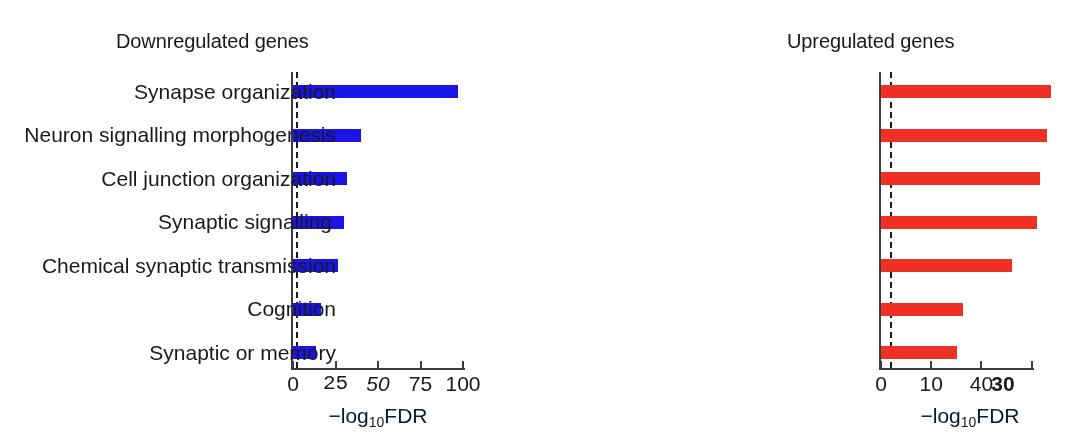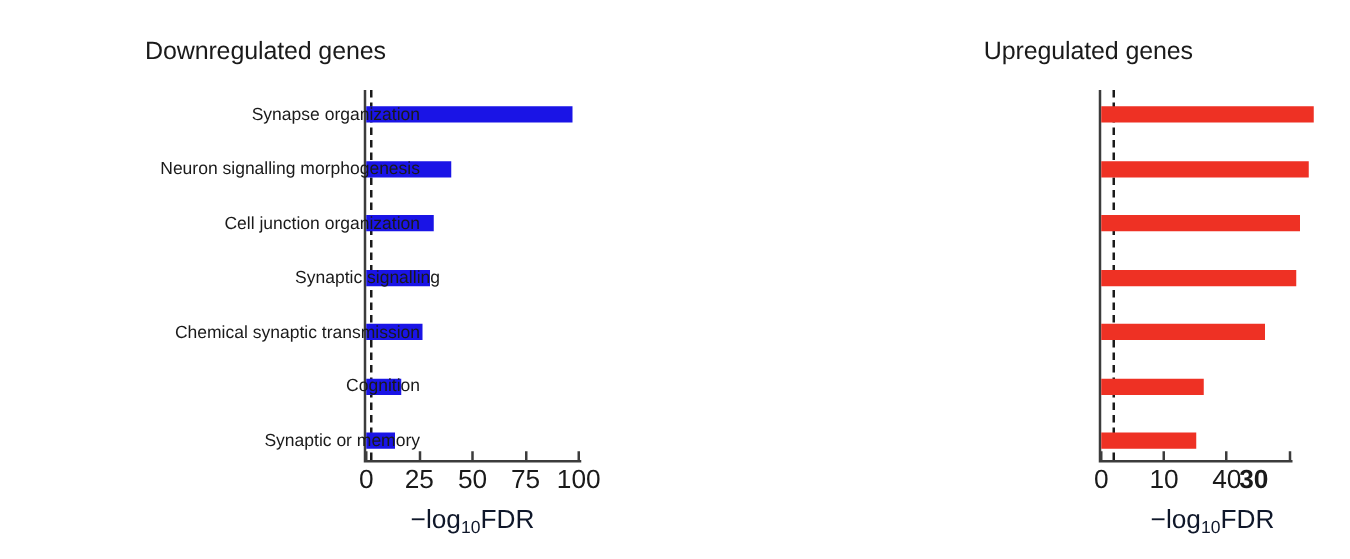--- a/index.html
+++ b/index.html
@@ -64,21 +64,21 @@
   .bar {
     position: absolute;
     height: 13px;
   }
   .bar-down { background: #1a14e6; }
   .bar-up   { background: #ee3124; }
 
   .cat-label {
     position: absolute;
     text-align: right;
-    font-size: 14px;
+    font-size: 21px;
     line-height: 19.5px;
     color: #1a1a1a;
     white-space: nowrap;
   }
 
   .tick {
     position: absolute;
     width: 2px;
     height: 7px;
     background: #3c3c3c;
@@ -120,23 +120,23 @@
         <div class="bar bar-down" style="left: 293px; top: 128.5px; width: 68px; height: 13px;"></div>
         <div class="bar bar-down" style="left: 293px; top: 172px; width: 54.4px; height: 13px;"></div>
         <div class="bar bar-down" style="left: 293px; top: 215.5px; width: 51px; height: 13px;"></div>
         <div class="bar bar-down" style="left: 293px; top: 259px; width: 45.05px; height: 13px;"></div>
         <div class="bar bar-down" style="left: 293px; top: 302.5px; width: 28.05px; height: 13px;"></div>
         <div class="bar bar-down" style="left: 293px; top: 346px; width: 22.95px; height: 13px;"></div>
         <div class="axis-bottom" style="left: 291px; top: 368px; width: 174px;"></div>
         <div class="tick" style="left: 292px; top: 361px;"></div>
         <div class="tick-label" style="left: 293px; top: 372px;">0</div>
         <div class="tick" style="left: 334.5px; top: 361px;"></div>
-        <div class="tick-label" style="left: 335.5px; top: 372px;">25</div>
+        <div class="tick-label" style="left: 335.5px; top: 372px; font-family: Liberation Mono, monospace;">25</div>
         <div class="tick" style="left: 377px; top: 361px;"></div>
-        <div class="tick-label" style="left: 378px; top: 372px;">50</div>
+        <div class="tick-label" style="left: 378px; top: 372px; font-style: italic;">50</div>
         <div class="tick" style="left: 419.5px; top: 361px;"></div>
         <div class="tick-label" style="left: 420.5px; top: 372px;">75</div>
         <div class="tick" style="left: 462px; top: 361px;"></div>
         <div class="tick-label" style="left: 463px; top: 372px;">100</div>
         <div class="axis-title" style="left: 378px; top: 404px;"><span>−log</span><sub>10</sub><span>FDR</span></div>
       </div>
   </div>
 
   <div class="panel panel-right">
     <div class="panel-title">Upregulated genes</div>
@@ -144,21 +144,21 @@
     <div class="plot" id="plot-right">
         <div class="axis-line" style="left: 339px; top: 72px; height: 296px;"></div>
         <div class="threshold-line" style="left: 350.036px; top: 72px; height: 296px;"></div>
         <div class="bar bar-up" style="left: 341px; top: 85px; width: 170.178px; height: 13px;"></div>
         <div class="cat-label" style="right: 204px; top: 81.5px;">Synapse organization</div>
         <div class="bar bar-up" style="left: 341px; top: 128.5px; width: 166.162px; height: 13px;"></div>
         <div class="cat-label" style="right: 204px; top: 125px;">Neuron signalling morphogenesis</div>
         <div class="bar bar-up" style="left: 341px; top: 172px; width: 159.134px; height: 13px;"></div>
         <div class="cat-label" style="right: 204px; top: 168.5px;">Cell junction organization</div>
         <div class="bar bar-up" style="left: 341px; top: 215.5px; width: 156.122px; height: 13px;"></div>
-        <div class="cat-label" style="right: 188px; top: 212px;">Synaptic signalling</div>
+        <div class="cat-label" style="right: 208px; top: 212px;">Synaptic signalling</div>
         <div class="bar bar-up" style="left: 341px; top: 259px; width: 131.022px; height: 13px;"></div>
         <div class="cat-label" style="right: 204px; top: 255.5px;">Chemical synaptic transmission</div>
         <div class="bar bar-up" style="left: 341px; top: 302.5px; width: 82.328px; height: 13px;"></div>
         <div class="cat-label" style="right: 204px; top: 299px;">Cognition</div>
         <div class="bar bar-up" style="left: 341px; top: 346px; width: 76.304px; height: 13px;"></div>
         <div class="cat-label" style="right: 204px; top: 342.5px;">Synaptic or memory</div>
         <div class="axis-bottom" style="left: 339px; top: 368px; width: 154.6px;"></div>
         <div class="tick" style="left: 340px; top: 361px;"></div>
         <div class="tick-label" style="left: 341px; top: 372px;">0</div>
         <div class="tick" style="left: 390.2px; top: 361px;"></div>

